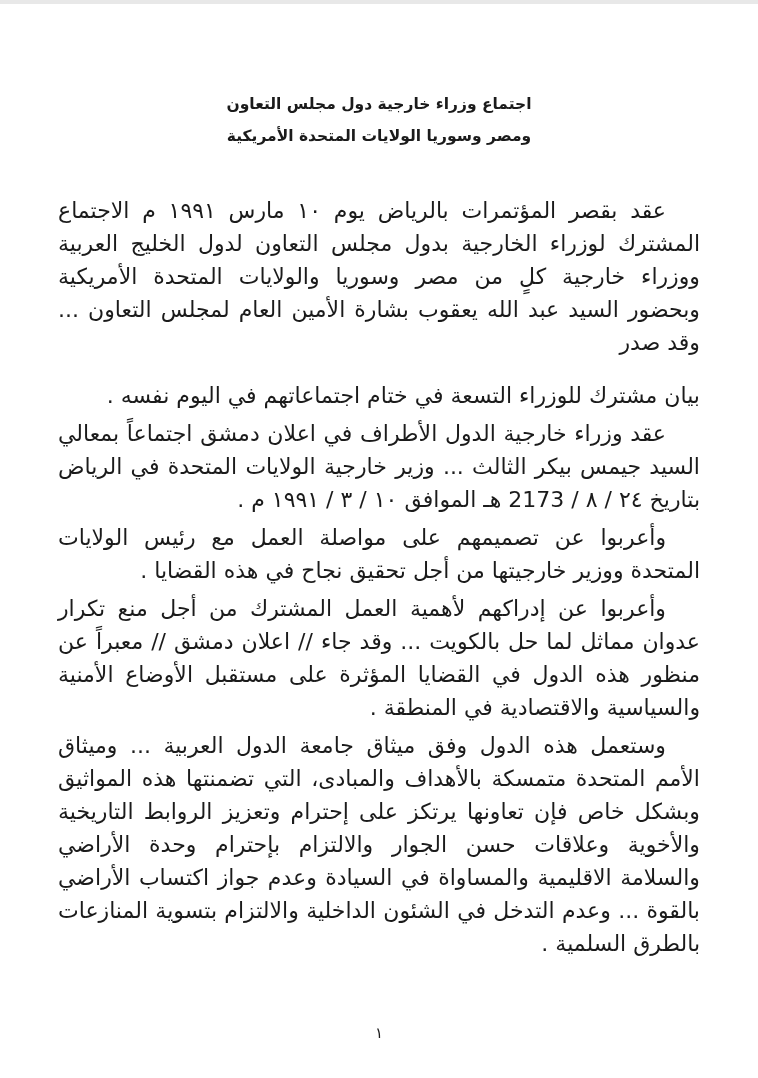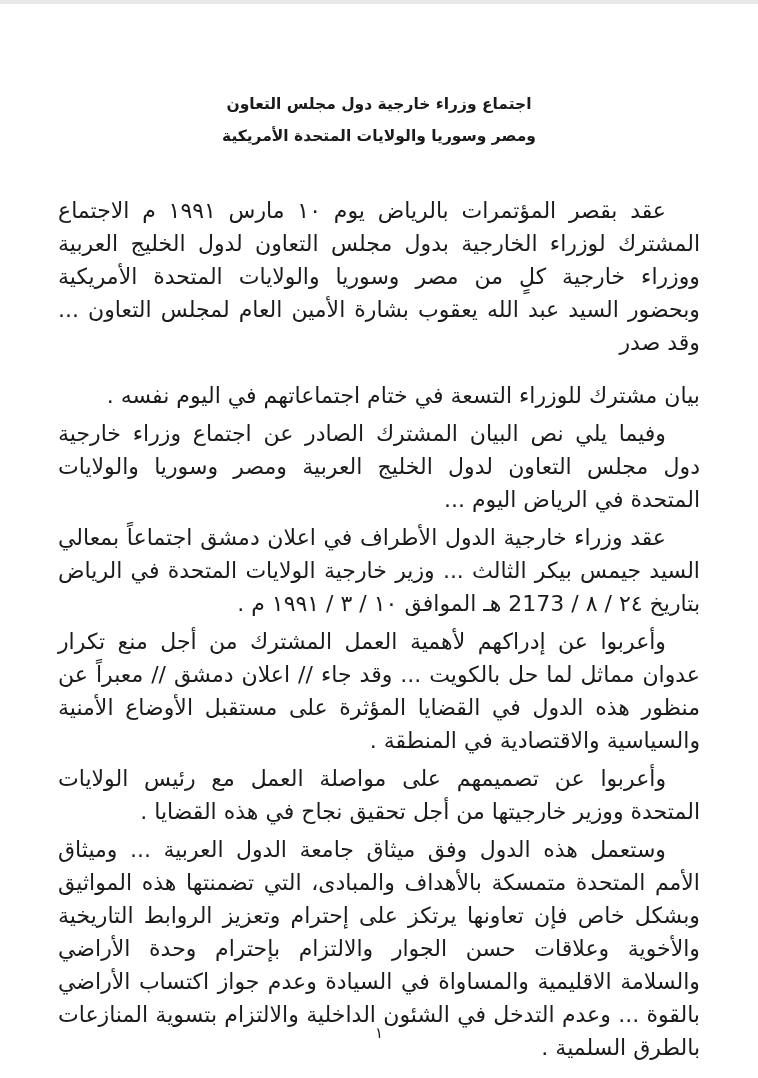--- a/index.html
+++ b/index.html
@@ -55,29 +55,28 @@
   }
 </style>
 </head>
 <body>
 
 <div class="page">
   <div class="content">
 
     <div class="title-block">
       <div>اجتماع وزراء خارجية دول مجلس التعاون</div>
-      <div>ومصر وسوريا والولايات المتحدة الأمريكية</div>
+      <div>ومصر وسوريا الولايات المتحدة الأمريكية</div>
     </div>
 
     <div class="body-block">
       <p class="para">عقد بقصر المؤتمرات بالرياض يوم ١٠ مارس ١٩٩١ م الاجتماع المشترك لوزراء الخارجية بدول مجلس التعاون لدول الخليج العربية ووزراء خارجية كلٍ من مصر وسوريا والولايات المتحدة الأمريكية وبحضور السيد عبد الله يعقوب بشارة الأمين العام لمجلس التعاون ... وقد صدر</p>
       <p class="para no-indent gap-before">بيان مشترك للوزراء التسعة في ختام اجتماعاتهم في اليوم نفسه .</p>
-      <p class="para">وفيما يلي نص البيان المشترك الصادر عن اجتماع وزراء خارجية دول مجلس التعاون لدول الخليج العربية ومصر وسوريا والولايات المتحدة في الرياض اليوم ...</p>
       <p class="para">عقد وزراء خارجية الدول الأطراف في اعلان دمشق اجتماعاً بمعالي السيد جيمس بيكر الثالث ... وزير خارجية الولايات المتحدة في الرياض بتاريخ ٢٤ / ٨ / 2173 هـ الموافق ١٠ / ٣ / ١٩٩١ م .</p>
+      <p class="para">وأعربوا عن تصميمهم على مواصلة العمل مع رئيس الولايات المتحدة ووزير خارجيتها من أجل تحقيق نجاح في هذه القضايا .</p>
       <p class="para">وأعربوا عن إدراكهم لأهمية العمل المشترك من أجل منع تكرار عدوان مماثل لما حل بالكويت ... وقد جاء // اعلان دمشق // معبراً عن منظور هذه الدول في القضايا المؤثرة على مستقبل الأوضاع الأمنية والسياسية والاقتصادية في المنطقة .</p>
-      <p class="para">وأعربوا عن تصميمهم على مواصلة العمل مع رئيس الولايات المتحدة ووزير خارجيتها من أجل تحقيق نجاح في هذه القضايا .</p>
       <p class="para">وستعمل هذه الدول وفق ميثاق جامعة الدول العربية ... وميثاق الأمم المتحدة متمسكة بالأهداف والمبادى، التي تضمنتها هذه المواثيق وبشكل خاص فإن تعاونها يرتكز على إحترام وتعزيز الروابط التاريخية والأخوية وعلاقات حسن الجوار والالتزام بإحترام وحدة الأراضي والسلامة الاقليمية والمساواة في السيادة وعدم جواز اكتساب الأراضي بالقوة ... وعدم التدخل في الشئون الداخلية والالتزام بتسوية المنازعات بالطرق السلمية .</p>
     </div>
 
   </div>
 
   <div class="page-number">١</div>
 </div>
 
 </body></html>

